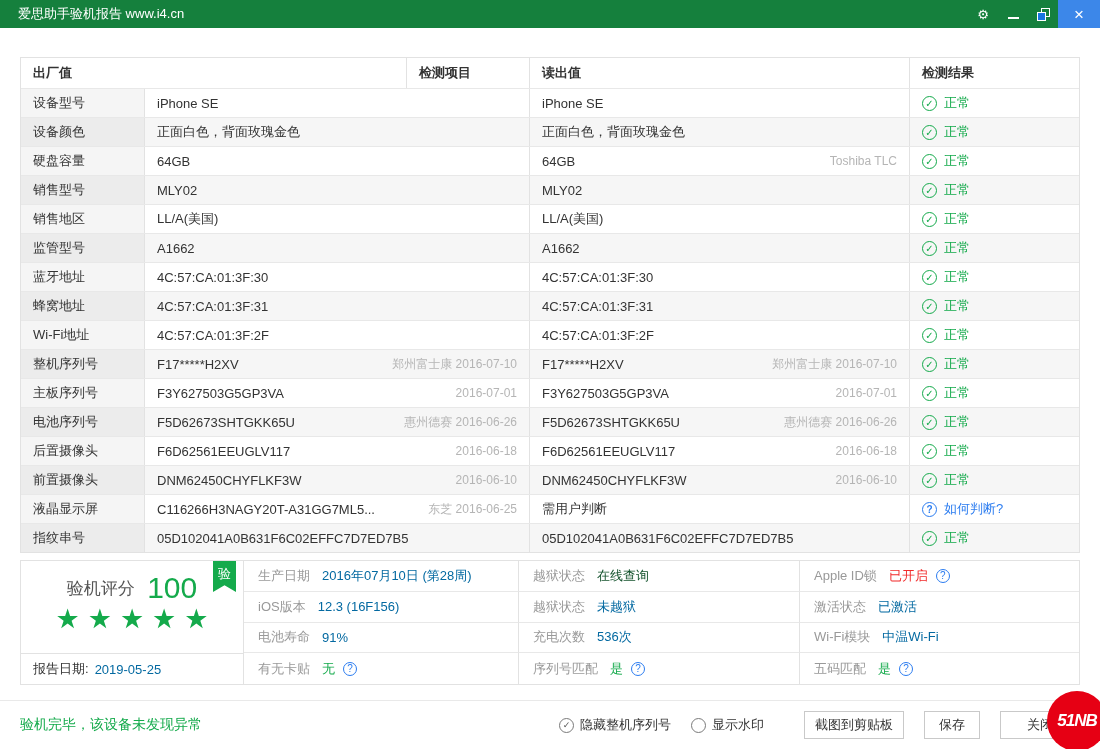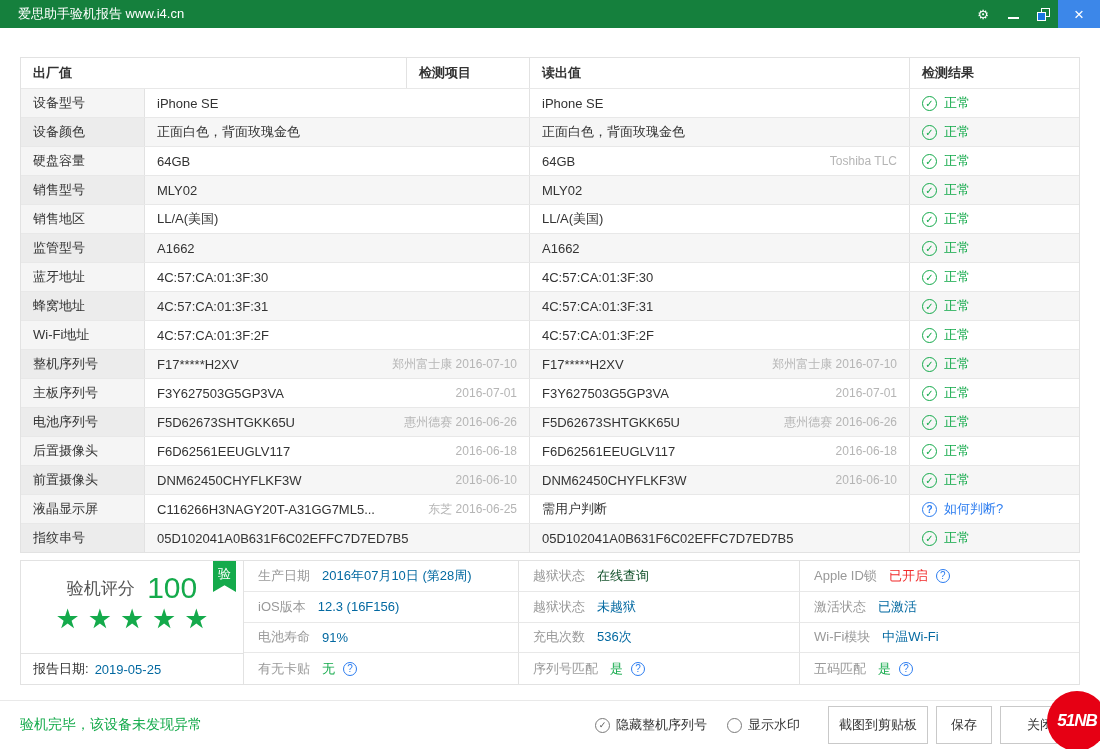--- a/index.html
+++ b/index.html
@@ -70,21 +70,21 @@
                font-size:10px; display:inline-flex; align-items:center; justify-content:center; margin-left:8px; cursor:pointer; }
 
   
   .footer { position:absolute; left:0; top:700px; width:1100px; height:49px; border-top:1px solid #e9e9e9;
             display:flex; align-items:center; justify-content:space-between; padding:7px 20px; background:#fff; }
   .status { color:#14aa4b; font-size:14px; }
   .footer-right { display:flex; align-items:center; }
   .radio { display:flex; align-items:center; margin-right:20px; font-size:13px; color:#333; cursor:pointer; }
   .radio-circle { width:15px; height:15px; min-width:15px; border:1px solid #7a7a7a; border-radius:50%; margin-right:6px;
                   display:flex; align-items:center; justify-content:center; font-size:9px; color:#555; }
-  .btn { height:38px; border:1px solid #c9c9c9; background:#fff; font-size:13px; color:#333; margin-left:8px;
+  .btn { height:28px; border:1px solid #c9c9c9; background:#fff; font-size:13px; color:#333; margin-left:20px;
          padding:0 14px; cursor:pointer; font-family:Liberation Serif, serif; }
   .btn.wide { padding:0 10px; }
   .btn.close-btn { padding:0 26px; }
   .logo { position:absolute; right:-7px; top:691px; width:60px; height:60px; background:#e60014; border-radius:50%;
           color:#fff; display:flex; align-items:center; justify-content:center; font-style:italic; font-weight:bold;
           font-size:17px; letter-spacing:-1px; z-index:5; }
 </style>
 </head>
 <body>
 

